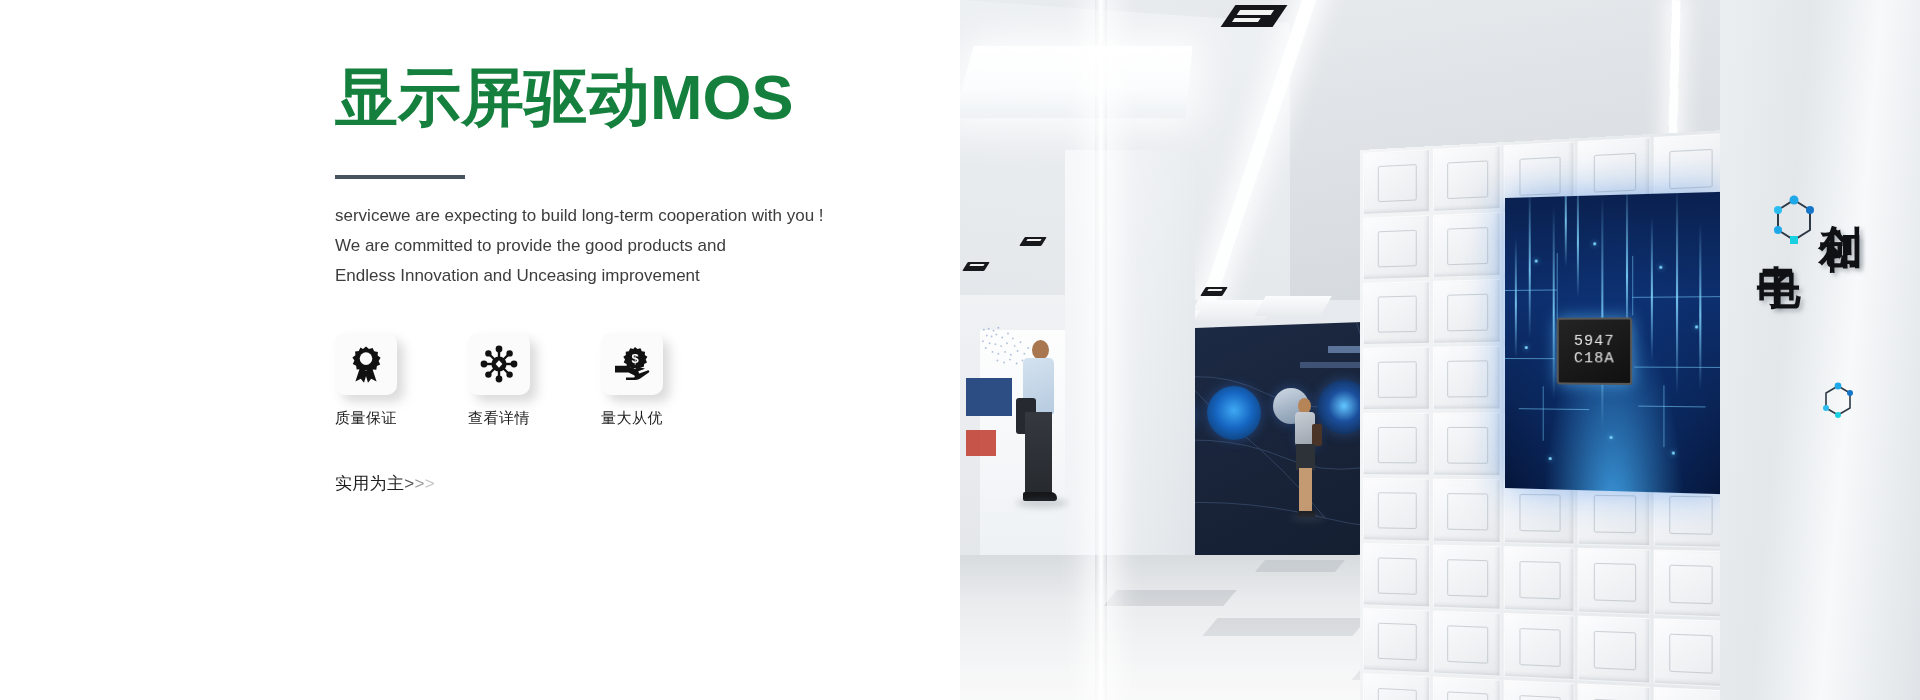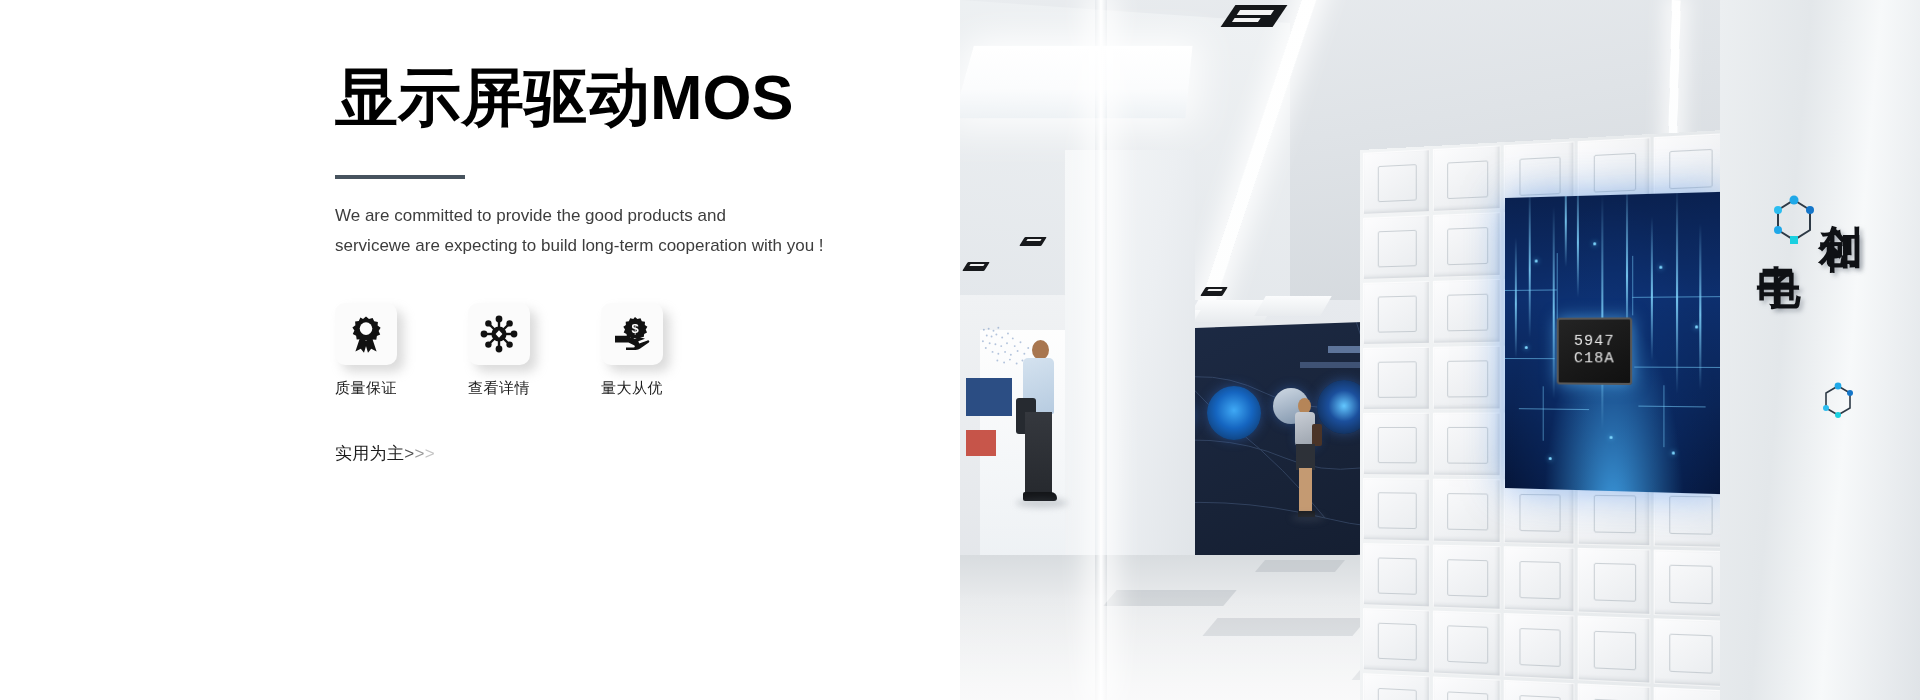--- a/index.html
+++ b/index.html
@@ -26,21 +26,21 @@
   }
   .content {
     position:absolute;
     left:335px; top:62px;
     width:580px;
   }
   .main-title {
     font-size:63px;
     font-weight:700;
     line-height:1.12;
-    color:#000000;
+    color:#15803d;
     letter-spacing:0px;
     white-space:nowrap;
   }
   .divider {
     width:130px;
     height:4px;
     background:#47535e;
     margin-top:42px;
   }
   .sub-title {
@@ -441,22 +441,23 @@
 
   <div class="left-panel">
     <div class="content">
 
       <h1 class="main-title">显示屏驱动MOS</h1>
 
       <div class="divider"></div>
 
 
       <div class="desc">
+        <div>servicewe are expecting to build long-term cooperation with you !</div>
         <div>We are committed to provide the good products and</div>
-        <div>servicewe are expecting to build long-term cooperation with you !</div>
+        <div>Endless Innovation and Unceasing improvement</div>
       </div>
 
       
       <div class="features">
 
         <div class="feature">
           <div class="feature-icon-box">
             <span>
               <svg width="36" height="38" viewBox="0 0 36 38">
                 <path fill="#111" d="M18 1.5 21 4l3.6-1.1 1.6 3.4 3.7.6-.3 3.7 3 2.2-2 3.2 1.6 3.4-3.3 1.7-.6 3.7-3.7-.2-2.4 2.9L18 25.3l-3.2 1.9-2.4-2.9-3.7.2-.6-3.7L4.8 19l1.6-3.4-2-3.2 3-2.2-.3-3.7 3.7-.6 1.6-3.4L15 4z"></path>

